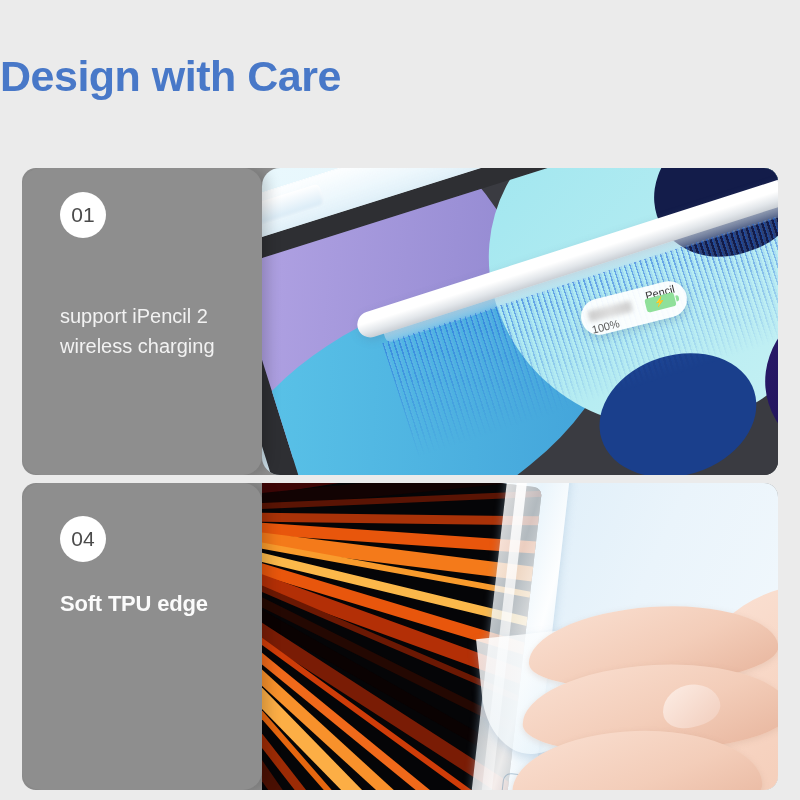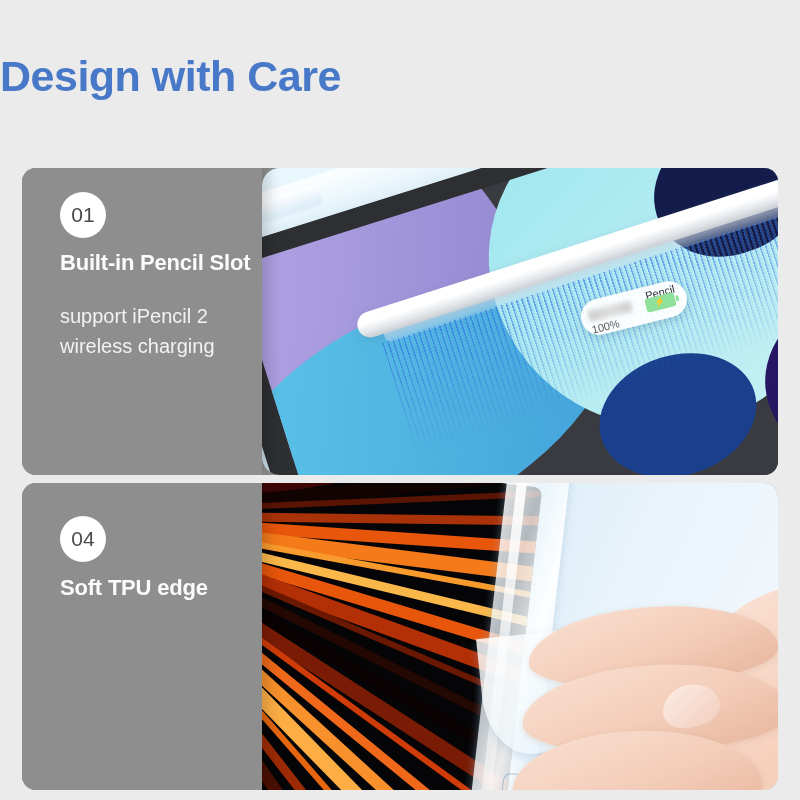--- a/index.html
+++ b/index.html
@@ -41,20 +41,21 @@
 
   .card-text {
     width: 240px;
     flex: 0 0 240px;
     position: relative;
     background: #8e8e8e;
     z-index: 3;
   }
   .card-text.shaded {
     box-shadow: 6px 0 14px rgba(0,0,0,0.18);
+    border-radius: 19px;
   }
 
   .badge {
     position: absolute;
     left: 38px;
     width: 46px; height: 46px;
     border-radius: 50%;
     background: #ffffff;
     color: #4b4b4b;
     font-size: 21px;
@@ -68,21 +69,21 @@
   .card-heading {
     position: absolute;
     left: 38px;
     font-size: 22px;
     font-weight: bold;
     color: #fbfbfb;
     letter-spacing: -0.2px;
     white-space: nowrap;
   }
   #card-1 .card-heading { top: 82px; }
-  #card-2 .card-heading { top: 92px; }
+  #card-2 .card-heading { top: 108px; }
 
   .card-body {
     position: absolute;
     left: 38px;
     width: 200px;
     font-size: 20px;
     line-height: 30px;
     color: #f2f2f2;
   }
   #card-1 .card-body { top: 133px; }
@@ -349,21 +350,20 @@
 </style>
 </head>
 <body>
 
 <div class="page-title">Design with Care</div>
 
 <div class="card" id="card-1">
 
   <div class="card-text shaded">
     <div class="badge">01</div>
-    <div class="card-heading">Built-in Pencil Slot</div>
     <div class="card-body">support iPencil 2 wireless charging</div>
   </div>
 
   <div class="photo" id="photo-1">
 
     <div class="ipad1">
       <div class="ipad1-screen">
         <div class="wp-blob wp-b7"></div>
         <div class="wp-blob wp-b1"></div>
         <div class="wp-blob wp-b2"></div>

